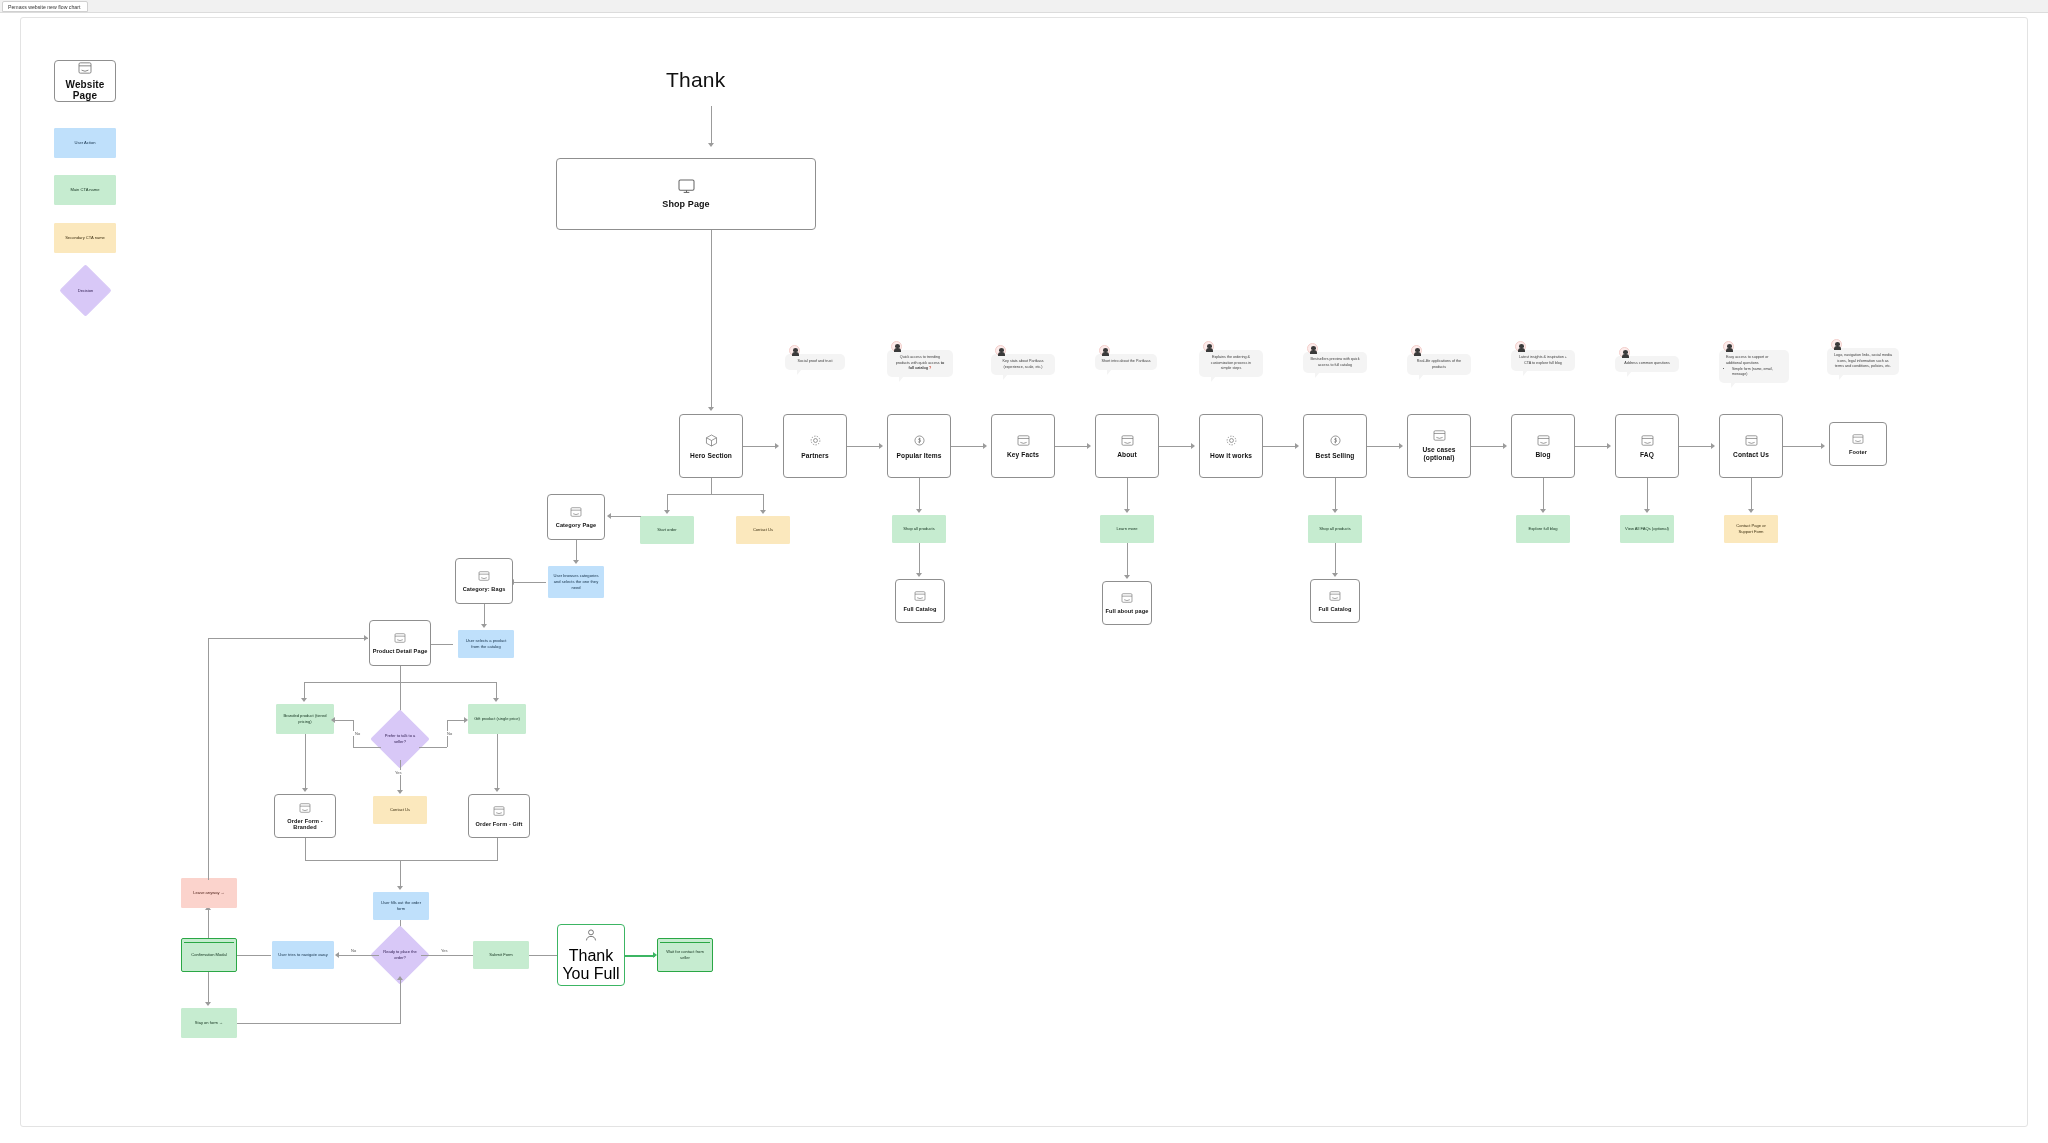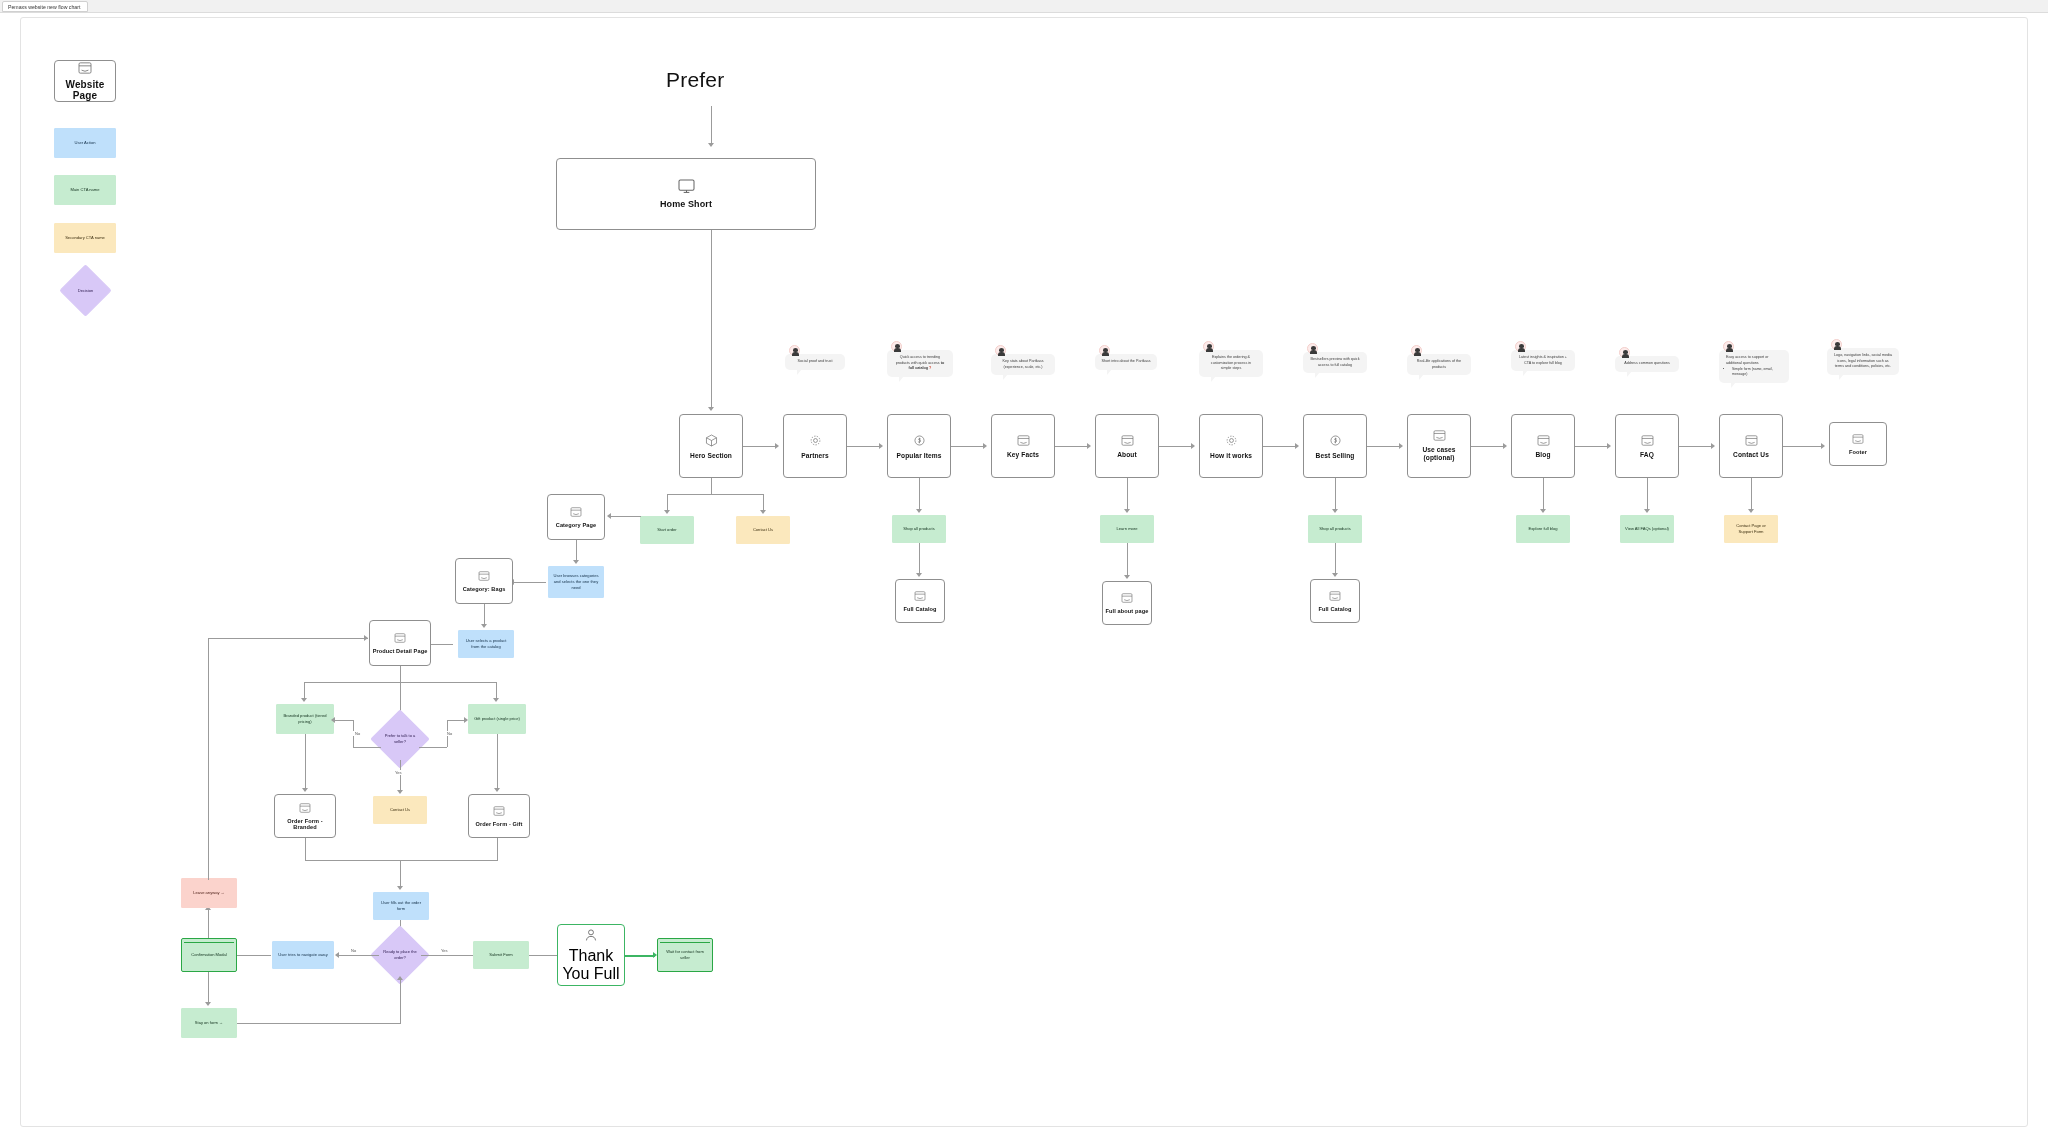--- a/index.html
+++ b/index.html
@@ -102,31 +102,31 @@
 
     <div class="node cta-sec legend-item" style="left:33px; top:205px; width:62px; height:30px;">
         <span>Secondary CTA name</span>
       </div>
 
     <div class="diamond legend-item" style="left:46px; top:254px; width:37px; height:37px;">
       <div class="dshape"></div>
       <div class="dtxt">Decision</div>
     </div>
 
-    <div class="start-title" style="left:645px; top:50px;">Prefer</div>
+    <div class="start-title" style="left:645px; top:50px;">Thank</div>
     <div class="ln lnv" style="left:690px; top:88px; height:38px;"></div>
     <div class="arrow ar-d" style="left:687px; top:125px;"></div>
 
     <div class="node page" style="left:535px; top:140px; width:260px; height:72px;">
       <svg class="ico" width="17" height="15" viewBox="0 0 18 16">
         <rect x="1" y="1" width="16" height="11" rx="1.5" fill="none" stroke="#444" stroke-width="1.1"></rect>
         <line x1="6" y1="14.3" x2="12" y2="14.3" stroke="#444" stroke-width="1.1"></line>
         <line x1="9" y1="12" x2="9" y2="14.3" stroke="#444" stroke-width="1.1"></line>
       </svg>
-      <span class="lbl" style="font-size:9px;">Home Short</span>
+      <span class="lbl" style="font-size:9px;">Shop Page</span>
     </div>
 
     <div class="ln lnv" style="left:690px; top:212px; height:178px;"></div>
     <div class="arrow ar-d" style="left:687px; top:389px;"></div>
 
     <div class="node page small" style="left:658px; top:396px; width:64px; height:64px;">
       <svg class="ico" width="13" height="13" viewBox="0 0 16 16">
         <path d="M8 1.2 14.2 4.6 14.2 11.4 8 14.8 1.8 11.4 1.8 4.6Z" fill="none" stroke="#555" stroke-width=".9"></path>
         <path d="M1.8 4.6 8 8 14.2 4.6M8 8 8 14.8" fill="none" stroke="#555" stroke-width=".9"></path>
       </svg>

